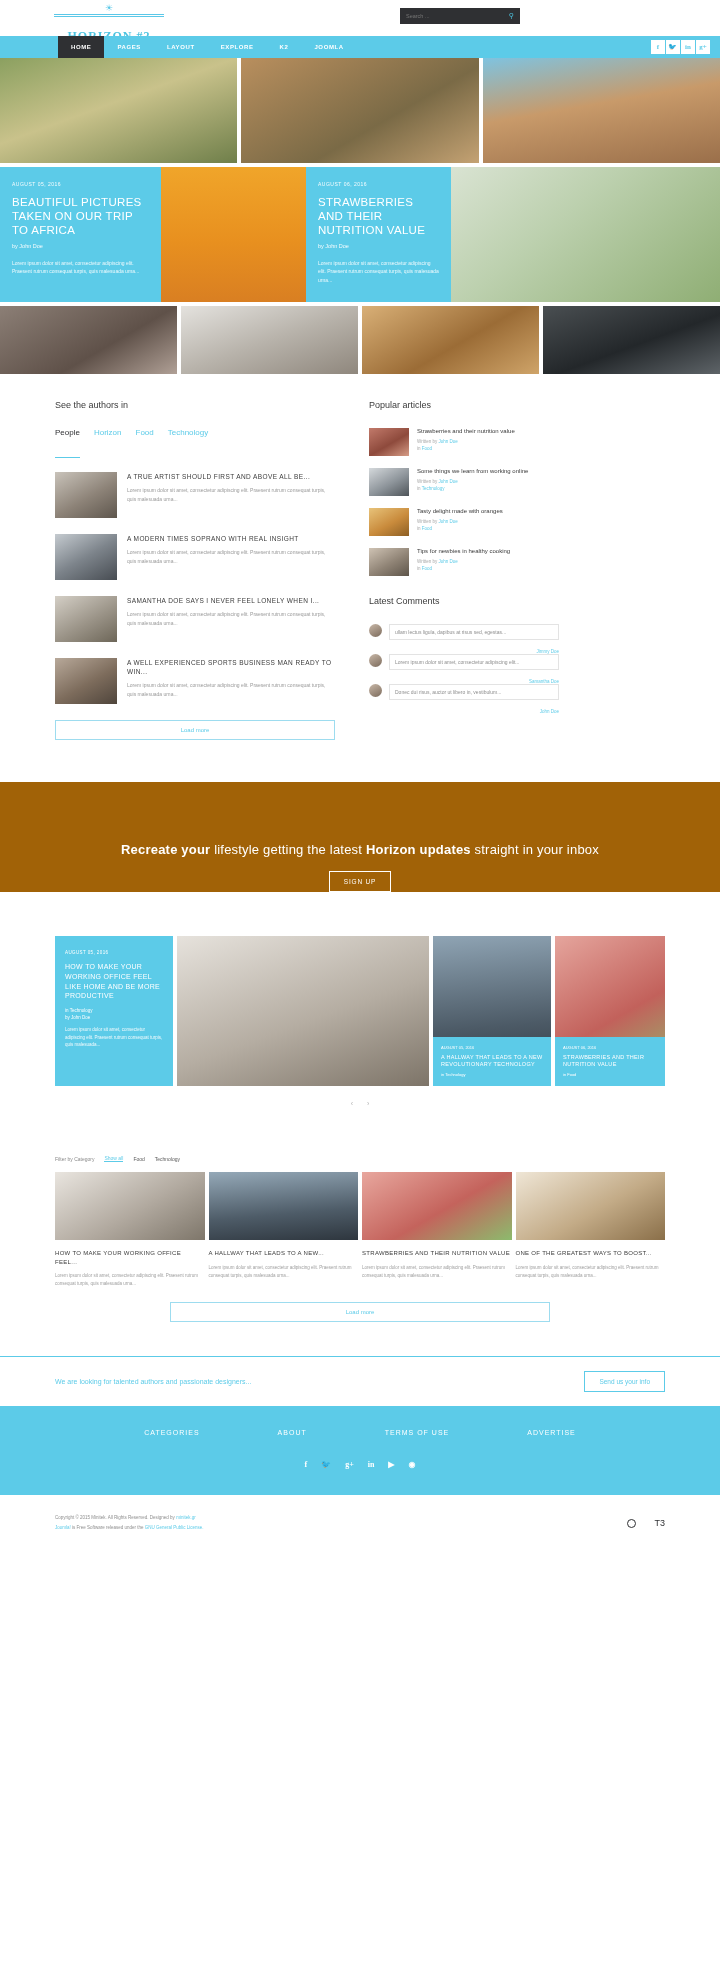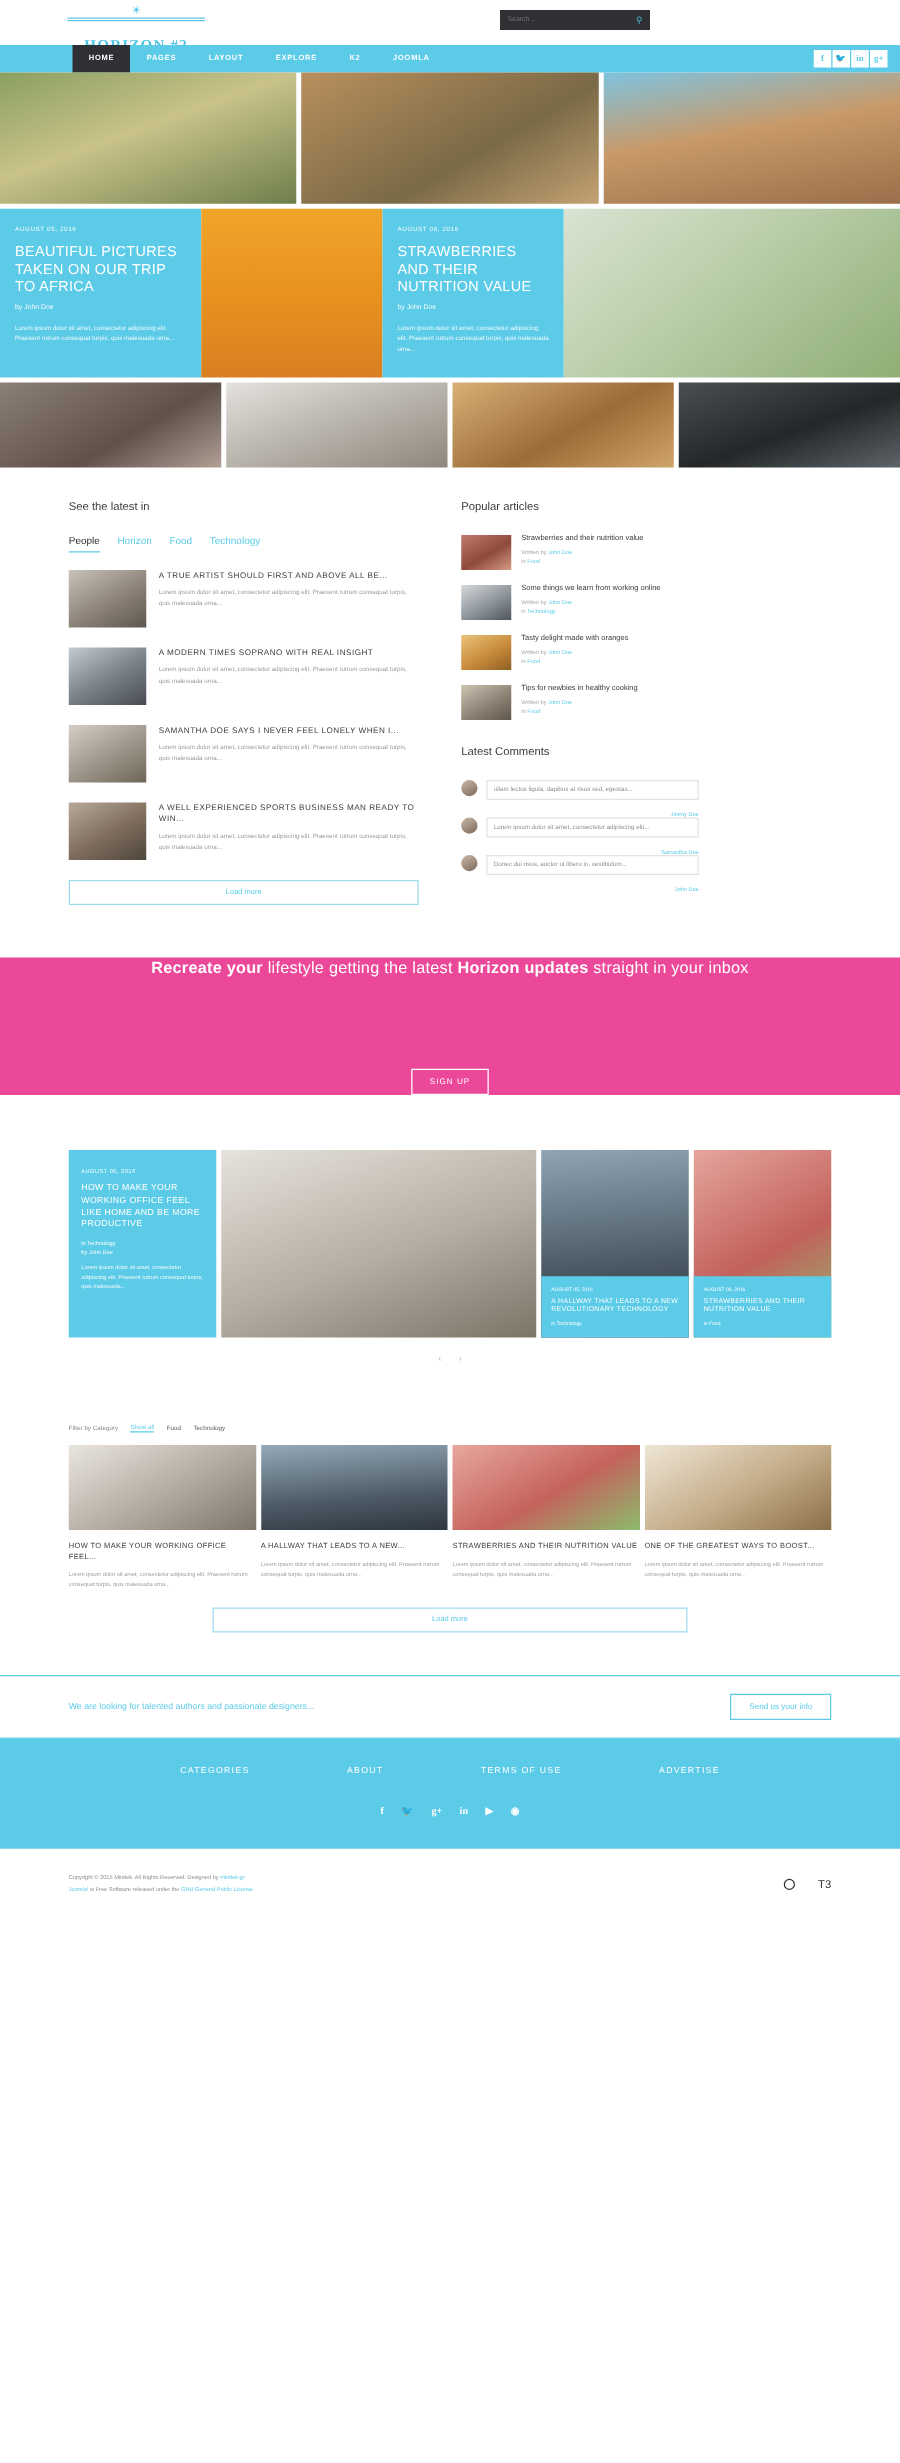--- a/index.html
+++ b/index.html
@@ -58,21 +58,21 @@
   .g8 { background:linear-gradient(150deg,#d9b077,#9b6c36 55%,#cfa469); }
   .g9 { background:linear-gradient(160deg,#4a4f52,#23272a 55%,#5e6468); }
 
   
   .main { display:flex; padding:26px 55px 0; gap:34px; }
   .col-left { width:280px; }
   .col-right { width:190px; }
   .sec-title { font-size:9px; color:#3b3b3b; font-weight:normal; margin-bottom:18px; }
 
   .tabs { display:flex; gap:14px; border-bottom:0; margin-bottom:14px; }
-  .tab { font-size:8px; color:#5ccbe8; padding-bottom:4px; }
+  .tab { font-size:8px; color:#5ccbe8; padding-bottom:20px; }
   .tab.active { color:#2f3033; border-bottom:1px solid #5ccbe8; }
 
   .art { display:flex; gap:10px; margin-bottom:16px; }
   .art-thumb { width:62px; height:46px; flex:none; }
   .t1 { background:linear-gradient(150deg,#c9c3ba,#8d8378 55%,#5e564d); }
   .t2 { background:linear-gradient(150deg,#c5cbd0,#7d848b 50%,#474c52); }
   .t3 { background:linear-gradient(150deg,#d4cfc6,#9b9488 55%,#6d6658); }
   .t4 { background:linear-gradient(150deg,#b8a99a,#7d6c5c 55%,#4f453c); }
   .art-body { flex:1; }
   .art-title { font-size:6.5px; color:#3b3b3b; letter-spacing:.4px; line-height:1.4; margin-bottom:5px; }
@@ -91,22 +91,22 @@
   .pop-meta { font-size:4.5px; color:#a8a8a8; line-height:1.6; }
   .pop-meta a { color:#5ccbe8; text-decoration:none; }
 
   .cmt { display:flex; gap:7px; margin-bottom:9px; align-items:flex-start; }
   .cmt-av { width:13px; height:13px; border-radius:50%; flex:none;
             background:linear-gradient(150deg,#c9b8a8,#7c6b5c); }
   .cmt-box { flex:1; border:1px solid #e3e3e3; padding:4px 5px; font-size:5px; color:#8e8e8e; }
   .cmt-by { font-size:4.5px; color:#5ccbe8; text-align:right; margin-top:2px; }
 
   
-  .cta { margin-top:42px; background:#ec4899; height:110px;
-         display:flex; flex-direction:column; align-items:center; justify-content:space-between; gap:14px; }
+  .cta { margin-top:42px; background:#a16207; height:110px;
+         display:flex; flex-direction:column; align-items:center; justify-content:flex-end; gap:14px; }
   .cta-text { color:#fff; font-size:13px; letter-spacing:.2px; }
   .cta-text b { font-weight:bold; }
   .cta-btn { border:1px solid #fff; color:#fff; font-size:6.5px;
              padding:6px 14px; letter-spacing:.8px; background:transparent; }
 
   
   .editor { padding:28px 55px 0; }
   .ed-grid { display:flex; gap:4px; margin-top:16px; height:150px; }
   .ed-a { width:118px; background:#5ccbe8; color:#fff; padding:14px 10px; }
   .ed-date { font-size:4.5px; letter-spacing:.4px; margin-bottom:7px; }
@@ -225,21 +225,21 @@
   <div class="hero-row3">
     <div class="h-img g6"></div>
     <div class="h-img g7"></div>
     <div class="h-img g8"></div>
     <div class="h-img g9"></div>
   </div>
 </div>
 
 <div class="main">
   <div class="col-left">
-    <div class="sec-title">See the latest in</div>
+    <div class="sec-title">See the authors in</div>
     <div class="tabs">
       <div class="tab active">People</div>
       <div class="tab">Horizon</div>
       <div class="tab">Food</div>
       <div class="tab">Technology</div>
     </div>
 
     <div class="art">
       <div class="art-thumb t1"></div>
       <div class="art-body">

